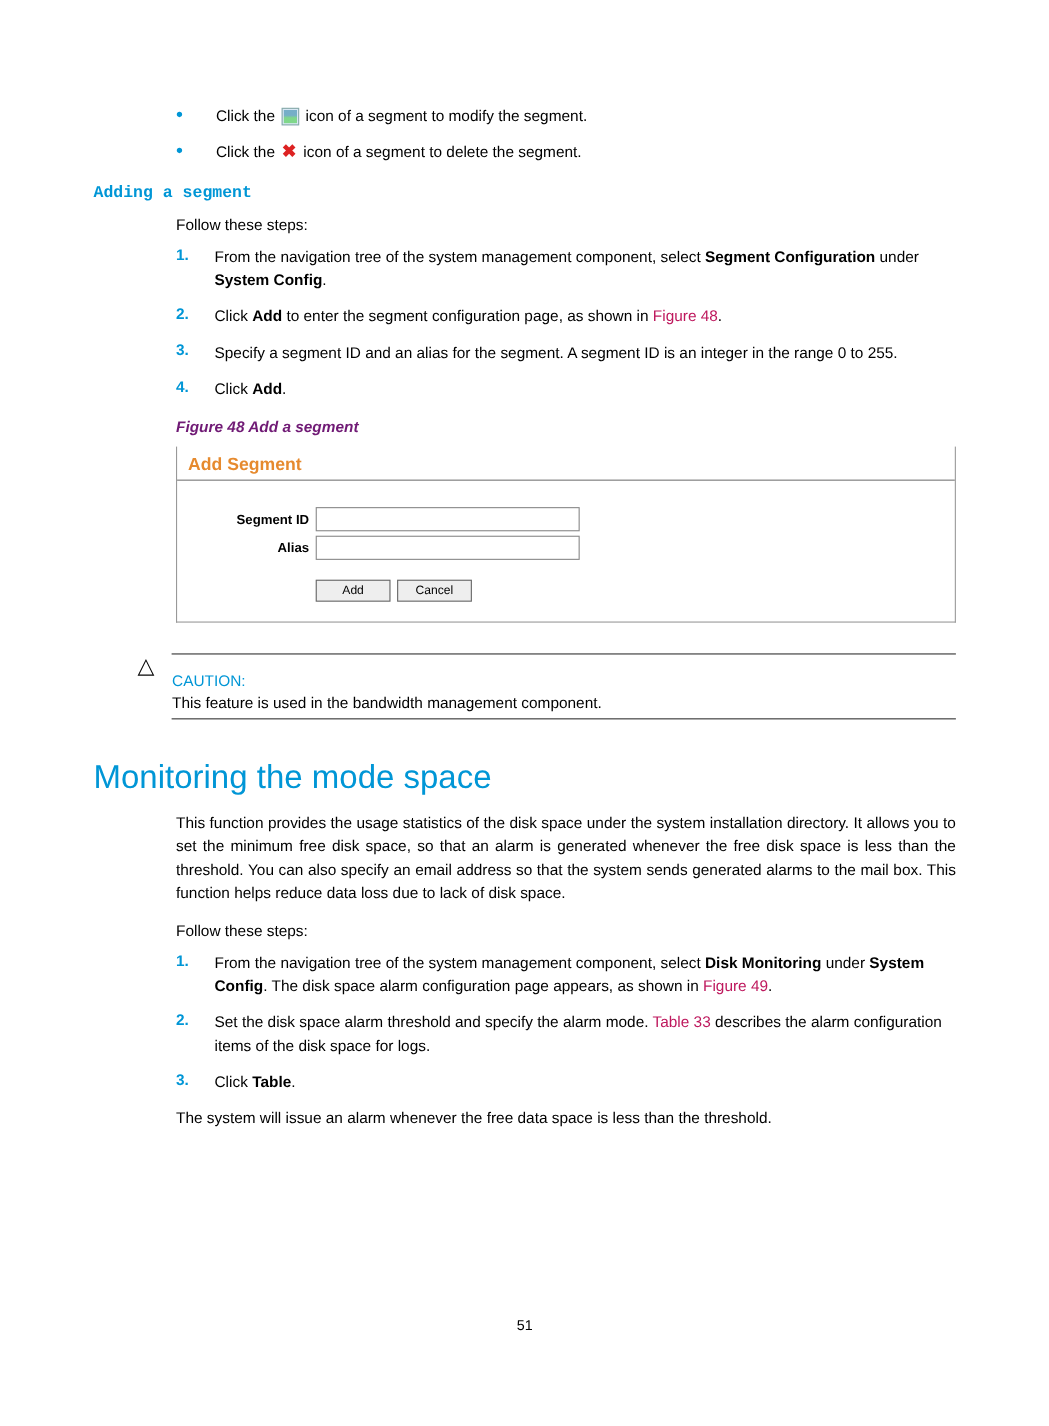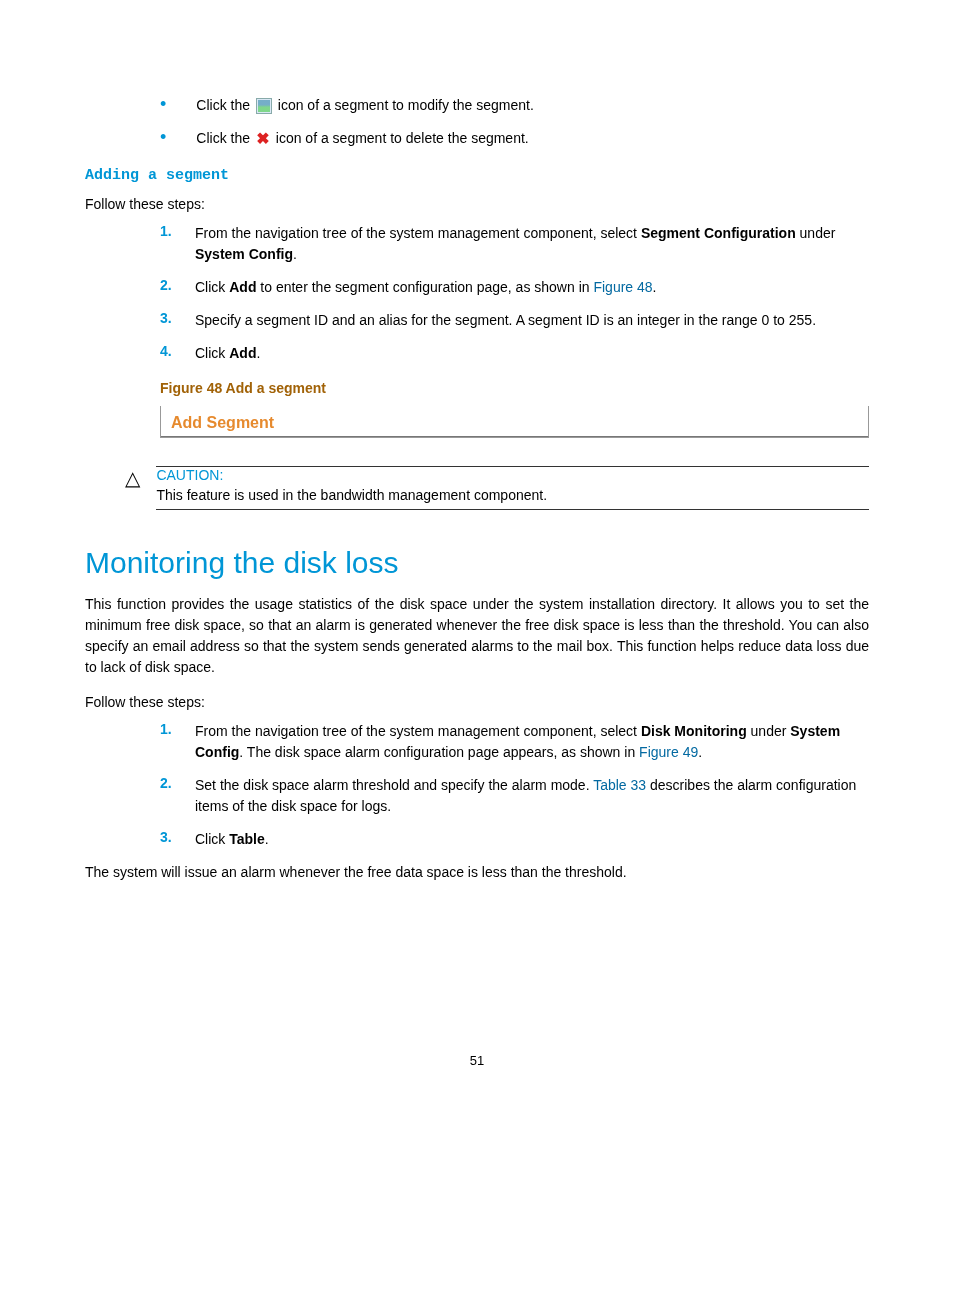--- a/index.html
+++ b/index.html
@@ -62,20 +62,21 @@
     text-align: center;
   }
   h3.subhead {
     color: #0096d6;
     font-weight: bold;
     font-size: 15px;
     margin: 18px 0 10px 0;
     font-family: Liberation Mono, monospace;
   }
   .body-text {
+    margin-left: 75px;
     line-height: 1.5;
     margin-bottom: 8px;
   }
   .body-text-justify {
     text-align: justify;
   }
   .num-list {
     margin-left: 75px;
   }
   .num-item {
@@ -86,26 +87,27 @@
     color: #0096d6;
     font-weight: bold;
     min-width: 35px;
     margin-right: 0;
   }
   .num-text {
     flex: 1;
     line-height: 1.5;
   }
   .bold { font-weight: bold; }
-  .link { color: #0369a1; }
+  .link { color: #be185d; }
   .figure-caption {
-    color: #a16207;
+    color: #701a75;
     font-weight: bold;
     margin: 16px 0 10px 75px;
     font-size: 14px;
+    font-style: italic;
   }
   .figure-box {
     margin-left: 75px;
     border: 1px solid #999;
     border-top: none;
     border-left: 1px solid #999;
     padding: 0;
     background: #fff;
   }
   .figure-title {
@@ -164,21 +166,21 @@
   .caution-icon {
     font-size: 20px;
     line-height: 20px;
     margin-right: 16px;
     margin-top: 2px;
   }
   .caution-content {
     flex: 1;
     border-top: 1px solid #333;
     border-bottom: 1px solid #333;
-    padding: 0 0 6px 0;
+    padding: 16px 0 6px 0;
   }
   .caution-label {
     color: #0096d6;
     margin-bottom: 4px;
   }
   h1.section-head {
     color: #0096d6;
     font-weight: normal;
     font-size: 30px;
     margin: 36px 0 14px 0;
@@ -233,33 +235,47 @@
       <span class="num-marker">4.</span>
       <span class="num-text">
         <span>Click </span><span class="bold">Add</span><span>.</span>
       </span>
     </div>
   </div>
 
   <div class="figure-caption">Figure 48 Add a segment</div>
   <div class="figure-box">
     <div class="figure-title">Add Segment</div>
+    <div class="figure-form">
+      <div class="form-row">
+        <span class="form-label">Segment ID</span>
+        <input class="form-input" type="text" style="">
+      </div>
+      <div class="form-row">
+        <span class="form-label">Alias</span>
+        <input class="form-input" type="text" style="">
+      </div>
+      <div class="button-row">
+        <button class="ui-button">Add</button>
+        <button class="ui-button">Cancel</button>
+      </div>
+    </div>
   </div>
 
   <div class="caution-block">
     <div class="caution-row">
       <span class="caution-icon">△</span>
       <div class="caution-content">
         <div class="caution-label">CAUTION:</div>
         <div>This feature is used in the bandwidth management component.</div>
       </div>
     </div>
   </div>
 
-  <h1 class="section-head">Monitoring the disk loss</h1>
+  <h1 class="section-head">Monitoring the mode space</h1>
 
   <div class="body-text body-text-justify">This function provides the usage statistics of the disk space under the system installation directory. It allows you to set the minimum free disk space, so that an alarm is generated whenever the free disk space is less than the threshold. You can also specify an email address so that the system sends generated alarms to the mail box. This function helps reduce data loss due to lack of disk space.</div>
   <div class="body-text" style="margin-top:14px;">Follow these steps:</div>
 
   <div class="num-list">
     <div class="num-item">
       <span class="num-marker">1.</span>
       <span class="num-text">
         <span>From the navigation tree of the system management component, select </span><span class="bold">Disk Monitoring</span><span> under </span><span class="bold">System Config</span><span>. The disk space alarm configuration page appears, as shown in </span><span class="link">Figure 49</span><span>.</span>
       </span>

